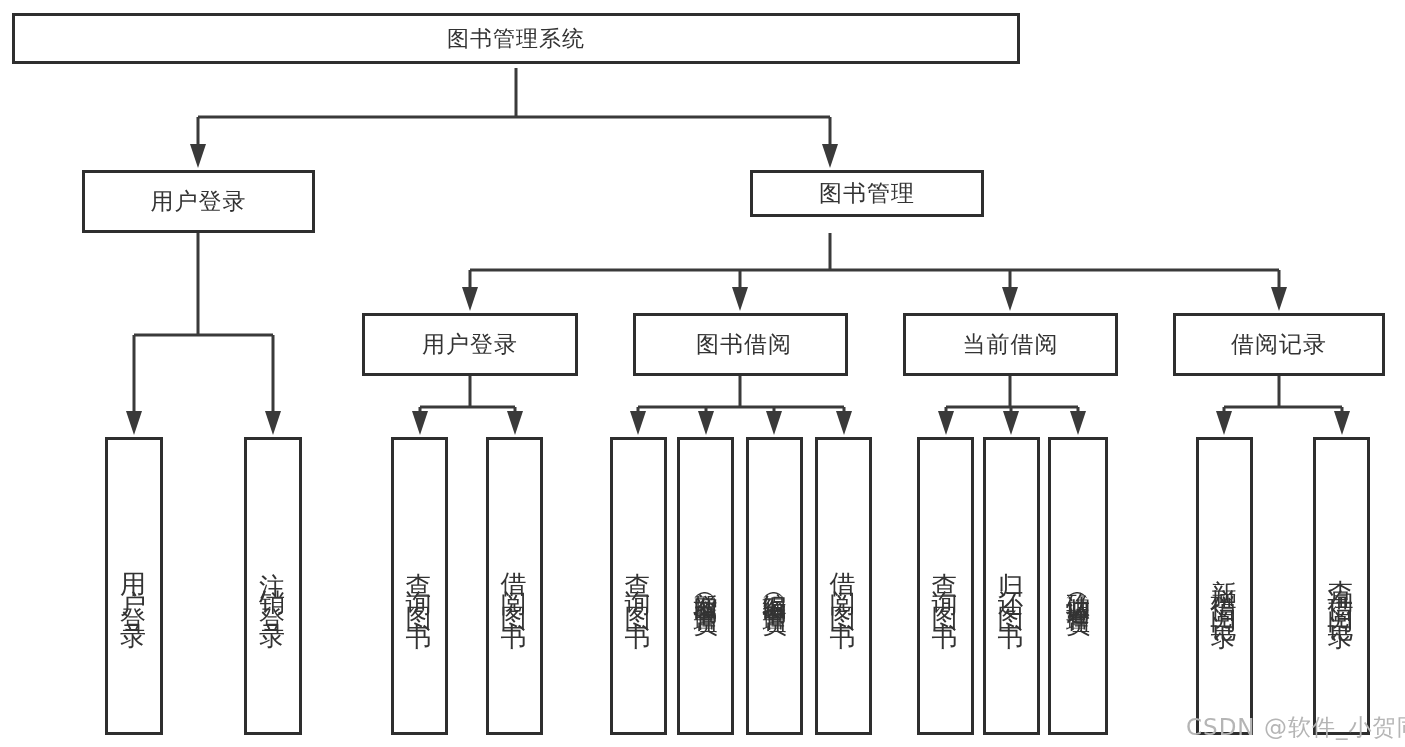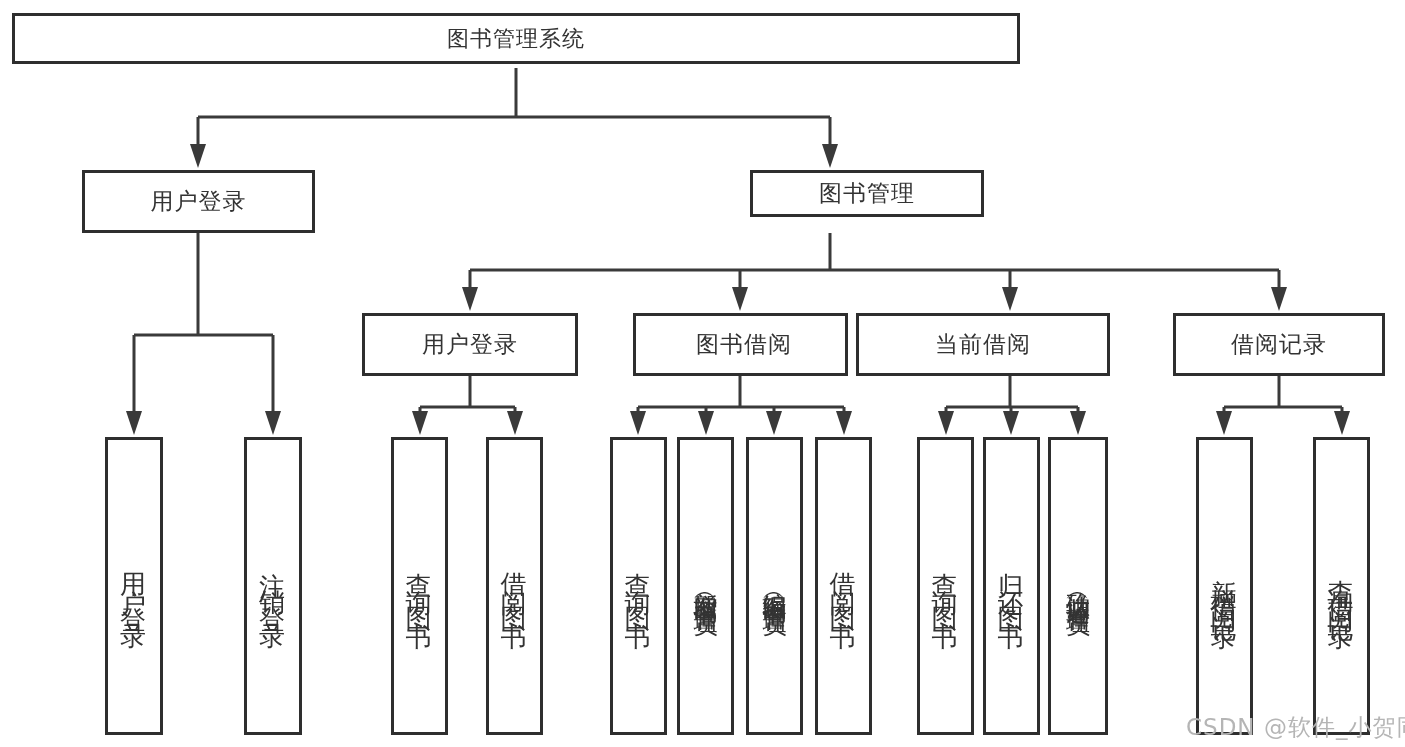--- a/index.html
+++ b/index.html
@@ -97,21 +97,21 @@
     </g>
   </svg>
 
   <div class="node top" style="left:12px; top:13px; width:1008px; height:51px;">图书管理系统</div>
 
   <div class="node" style="left:82px; top:170px; width:233px; height:63px;">用户登录</div>
   <div class="node" style="left:750px; top:170px; width:234px; height:47px;">图书管理</div>
 
   <div class="node" style="left:362px; top:313px; width:216px; height:63px;">用户登录</div>
   <div class="node" style="left:633px; top:313px; width:215px; height:63px;padding-left:7px;">图书借阅</div>
-  <div class="node" style="left:856px; top:313px; width:254px; height:63px;">当前借阅</div>
+  <div class="node" style="left:903px; top:313px; width:215px; height:63px;">当前借阅</div>
   <div class="node" style="left:1173px; top:313px; width:212px; height:63px;">借阅记录</div>
 
   <div class="leaf vs-wide" style="left:105px; top:437px; width:58px; height:298px;">用户登录</div>
   <div class="leaf vs-wide" style="left:244px; top:437px; width:58px; height:298px;">注销登录</div>
 
   <div class="leaf vs-wide" style="left:391px; top:437px; width:57px; height:298px;">查询图书</div>
   <div class="leaf vs-wide" style="left:486px; top:437px; width:57px; height:298px;">借阅图书</div>
 
   <div class="leaf vs-wide" style="left:610px; top:437px; width:57px; height:298px;">查询图书</div>
   <div class="leaf vs-tight" style="left:677px; top:437px; width:57px; height:298px;">新增图书（管理员）</div>

